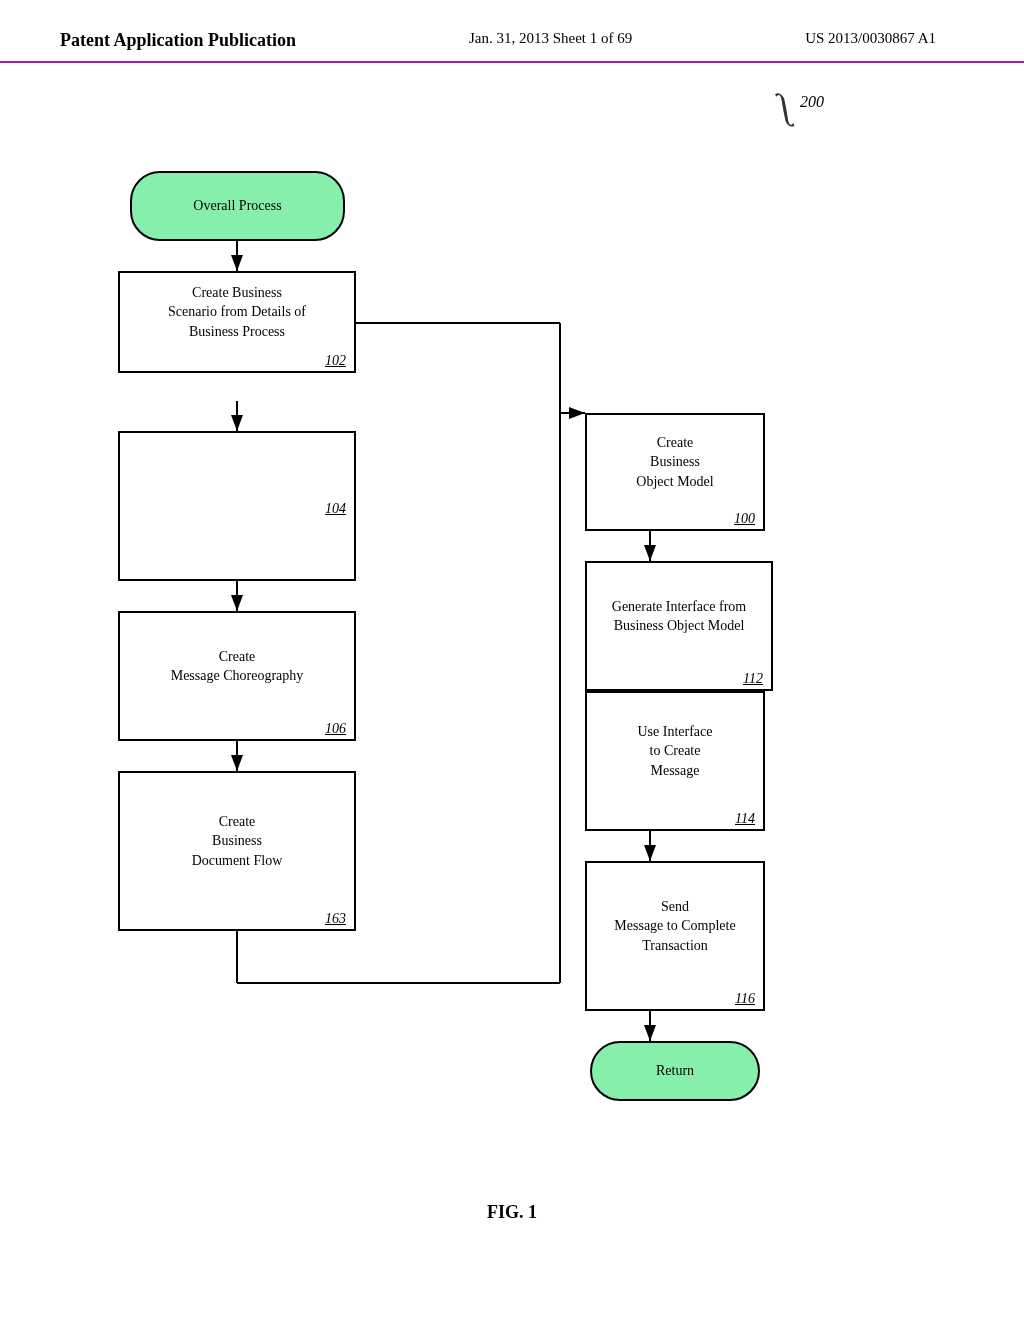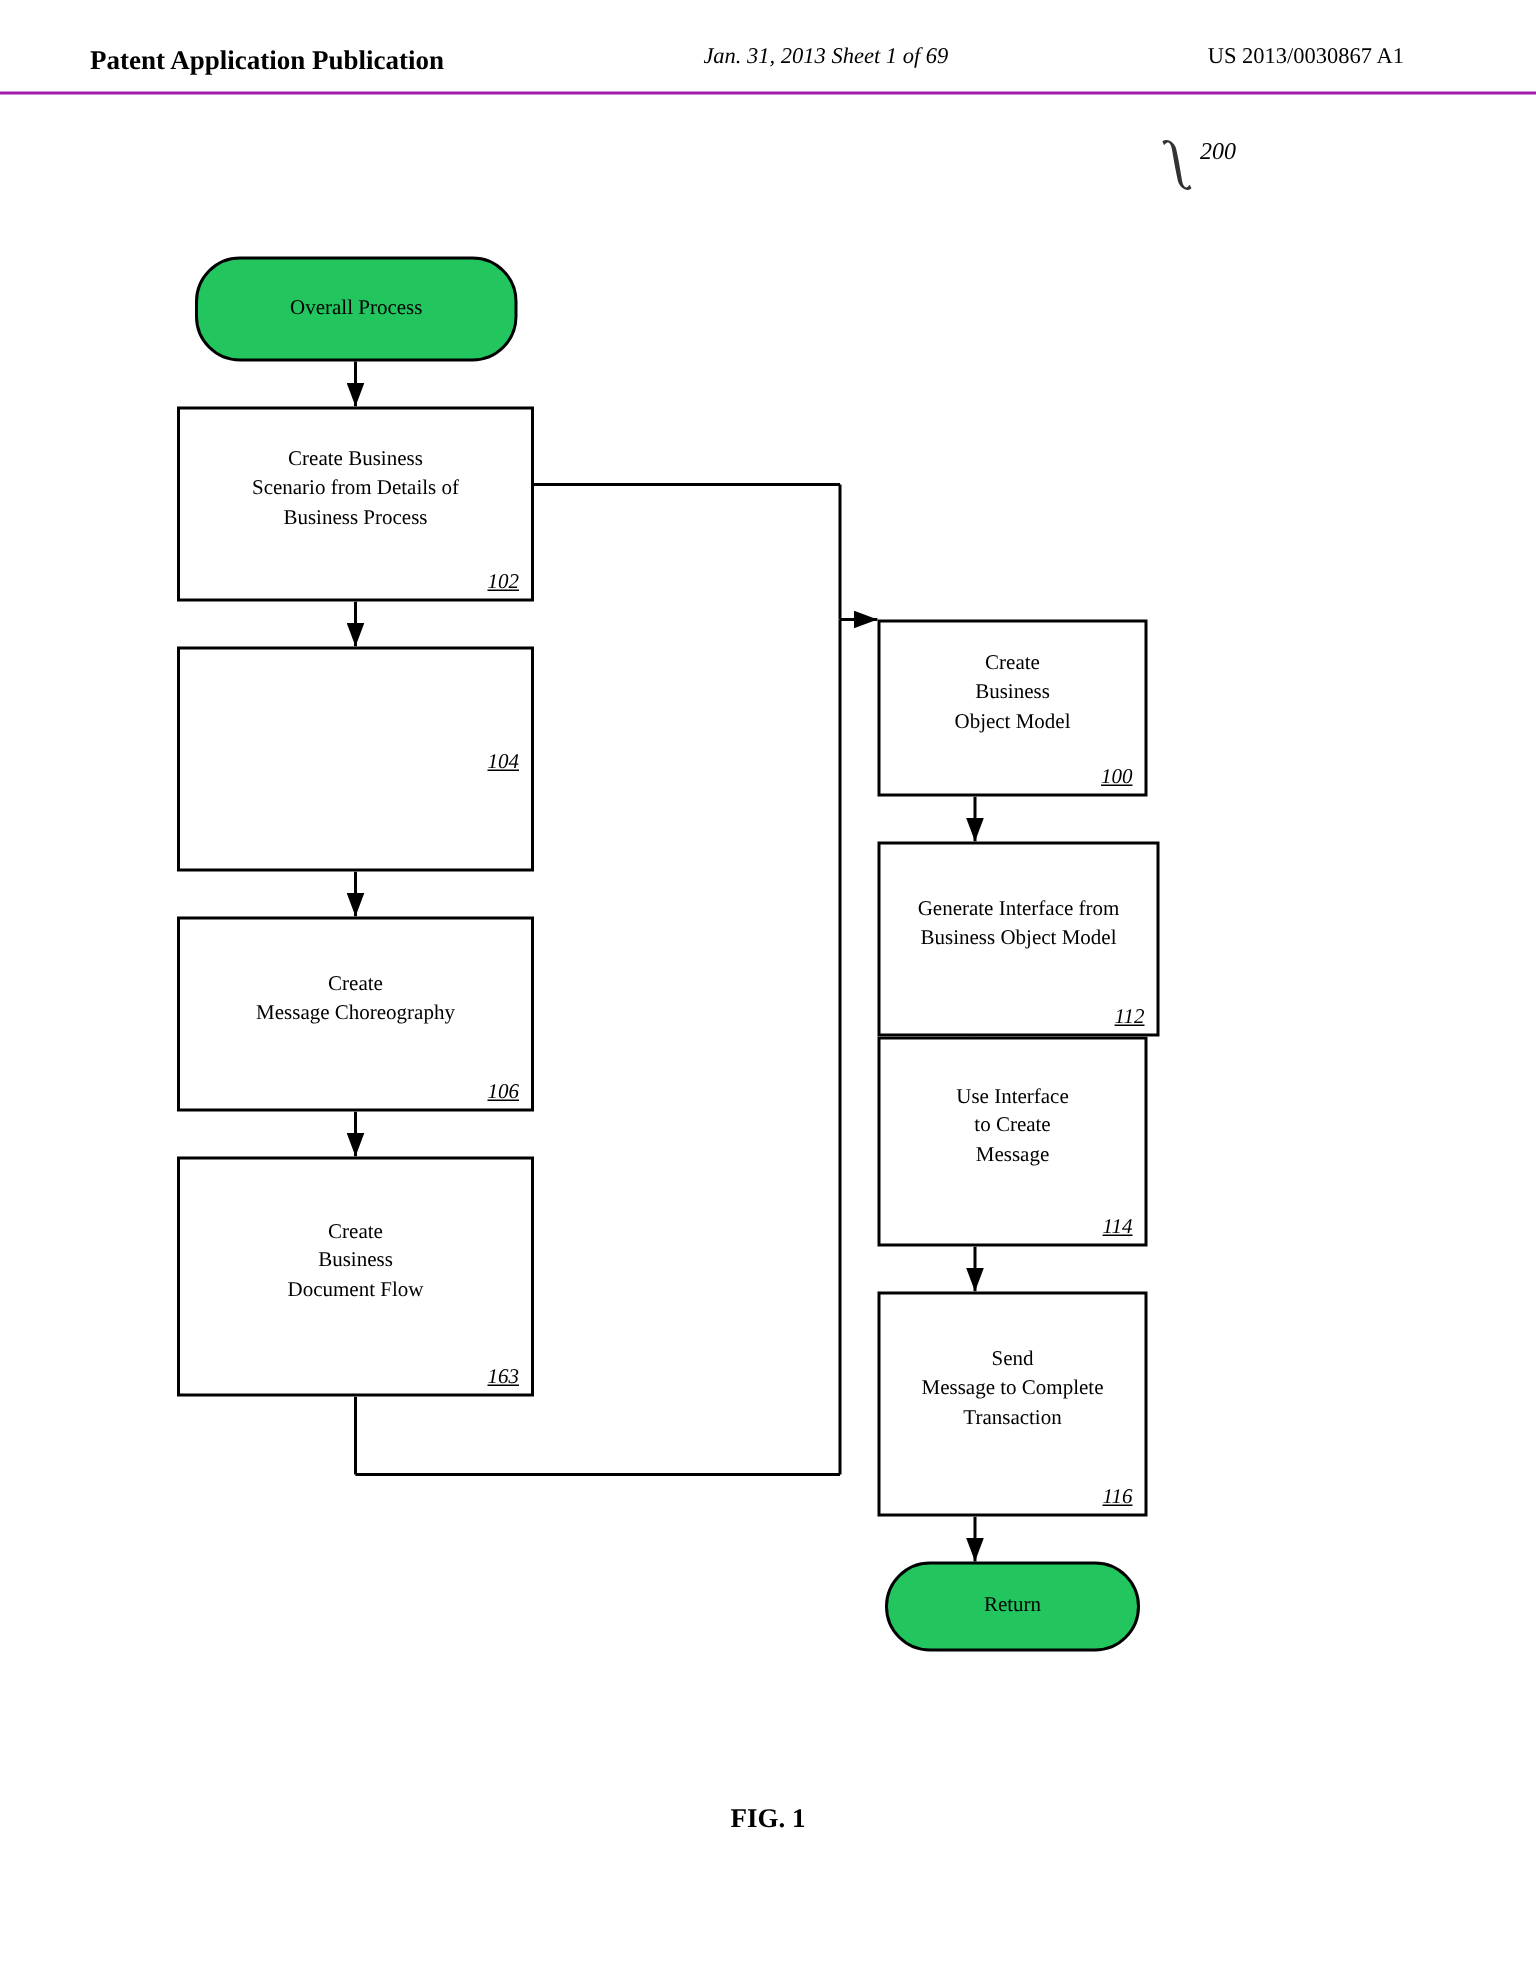--- a/index.html
+++ b/index.html
@@ -20,21 +20,20 @@
       padding: 30px 88px 10px 60px;
       border-bottom: 2px solid #a21caf;
     }
     .header-left {
       font-weight: bold;
       font-size: 18px;
     }
     .header-center {
       font-size: 15px;
       text-align: right;
-      font-style: italic;
     }
     .header-right {
       font-size: 15px;
       text-align: right;
     }
 
     
     .diagram-area {
       position: relative;
       width: 100%;
@@ -68,21 +67,21 @@
       flex-direction: column;
       align-items: center;
       justify-content: center;
       text-align: center;
       font-size: 14px;
       line-height: 1.4;
     }
     .flow-box-rounded {
       position: absolute;
       border: 2px solid #000;
-      background: #22c55e;
+      background: #86efac;
       border-radius: 30px;
       display: flex;
       align-items: center;
       justify-content: center;
       text-align: center;
       font-size: 14px;
       line-height: 1.4;
     }
     .box-number {
       font-style: italic;
@@ -164,21 +163,21 @@
     <line x1="237" y1="868" x2="237" y2="920" stroke="#000" stroke-width="2"></line>
     <line x1="237" y1="920" x2="560" y2="920" stroke="#000" stroke-width="2"></line>
     <line x1="560" y1="920" x2="560" y2="350" stroke="#000" stroke-width="2"></line>
 
   </svg>
 
   <div class="flow-box-rounded" style="left:130px; top:108px; width:215px; height:70px;">
     <span>Overall Process</span>
   </div>
 
-  <div class="flow-box" style="left:118px; top:208px; width:238px; height:130px;">
+  <div class="flow-box" style="left:118px; top:208px; width:238px; height:102px;">
     <div class="box-content">
       <span>Create Business<br>Scenario from Details of<br>Business Process</span>
     </div>
     <div class="box-number">102</div>
   </div>
 
   <div class="flow-box" style="left:118px; top:368px; width:238px; height:150px;">
     <div class="box-number">104</div>
   </div>
 

